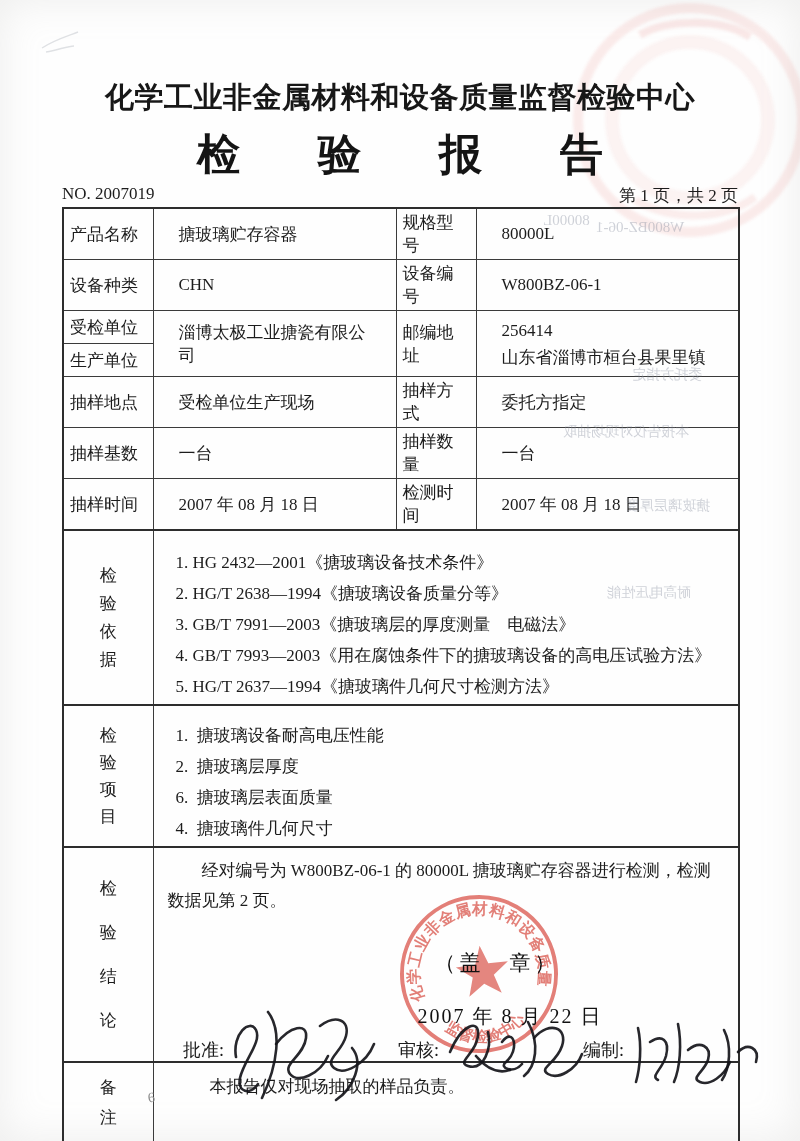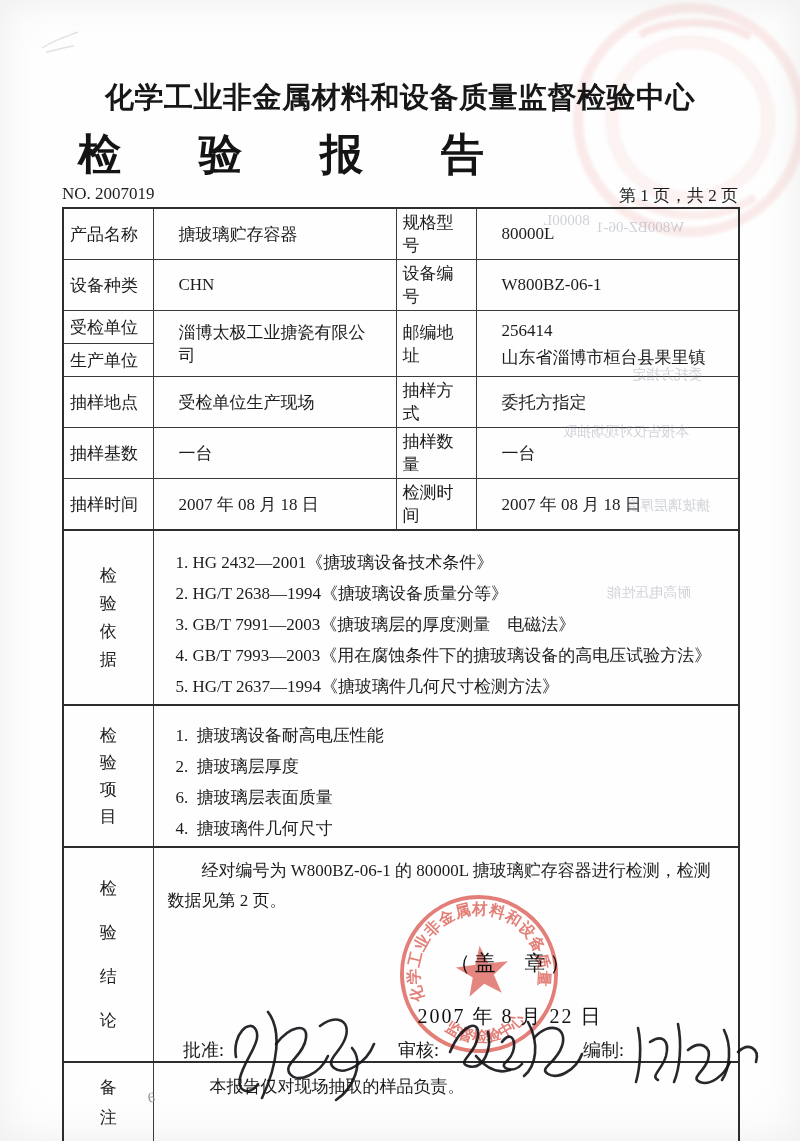--- a/index.html
+++ b/index.html
@@ -9,21 +9,21 @@
     font-family:"Liberation Serif","DejaVu Serif",serif;
     box-shadow:inset 0 0 40px rgba(160,160,155,0.18);
   }
   
   .org-name{
     position:absolute;top:78px;left:0;right:0;text-align:center;
     font-family:"Liberation Sans","DejaVu Sans",sans-serif;
     font-weight:700;font-size:29px;letter-spacing:0.5px;color:#171717;
   }
   .report-title{
-    position:absolute;top:126px;left:0;right:0;
+    position:absolute;top:126px;left:0;right:0;text-align:center;
     font-family:"Liberation Sans","DejaVu Sans",sans-serif;
     font-weight:700;font-size:43px;letter-spacing:78px;padding-left:78px;color:#141414;
   }
   .meta-row{
     position:absolute;top:184px;left:62px;width:676px;
     display:flex;justify-content:space-between;font-size:17px;
   }
   
   .report-table{
     position:absolute;left:62px;top:207px;width:676px;
@@ -45,21 +45,21 @@
   .vl-concl{line-height:44px;}
   .vl-remarks{line-height:30px;}
   .list-block{padding:14px 4px 0 14px;line-height:31px;}
   .list-line{white-space:pre-wrap;}
   .concl-wrap{position:relative;height:213px;}
   .concl-text{margin:0;padding:8px 16px 0 14px;text-indent:2em;line-height:30px;}
   .remarks-text{margin:0;padding:8px 16px 0 14px;text-indent:2em;line-height:30px;font-family:Liberation Mono, monospace;}
   
   .stamp{position:absolute;left:240px;top:41px;width:170px;height:170px;
     transform:rotate(-7deg);opacity:0.88;}
-  .seal-note{position:absolute;left:296px;top:101px;font-size:21px;letter-spacing:4px;
+  .seal-note{position:absolute;left:281px;top:101px;font-size:21px;letter-spacing:4px;
     white-space:nowrap;color:#111;}
   .concl-date{position:absolute;left:264px;top:155px;font-size:20px;letter-spacing:2px;
     white-space:nowrap;color:#111;}
   
   .footer{position:absolute;left:0;top:1000px;width:699px;height:141px;}
   .sig-label{position:absolute;font-size:18px;white-space:nowrap;}
   .sig{position:absolute;}
   .sig path{fill:none;stroke:#15151a;stroke-width:2.6;stroke-linecap:round;opacity:0.92;}
   
   .bleed-text{

